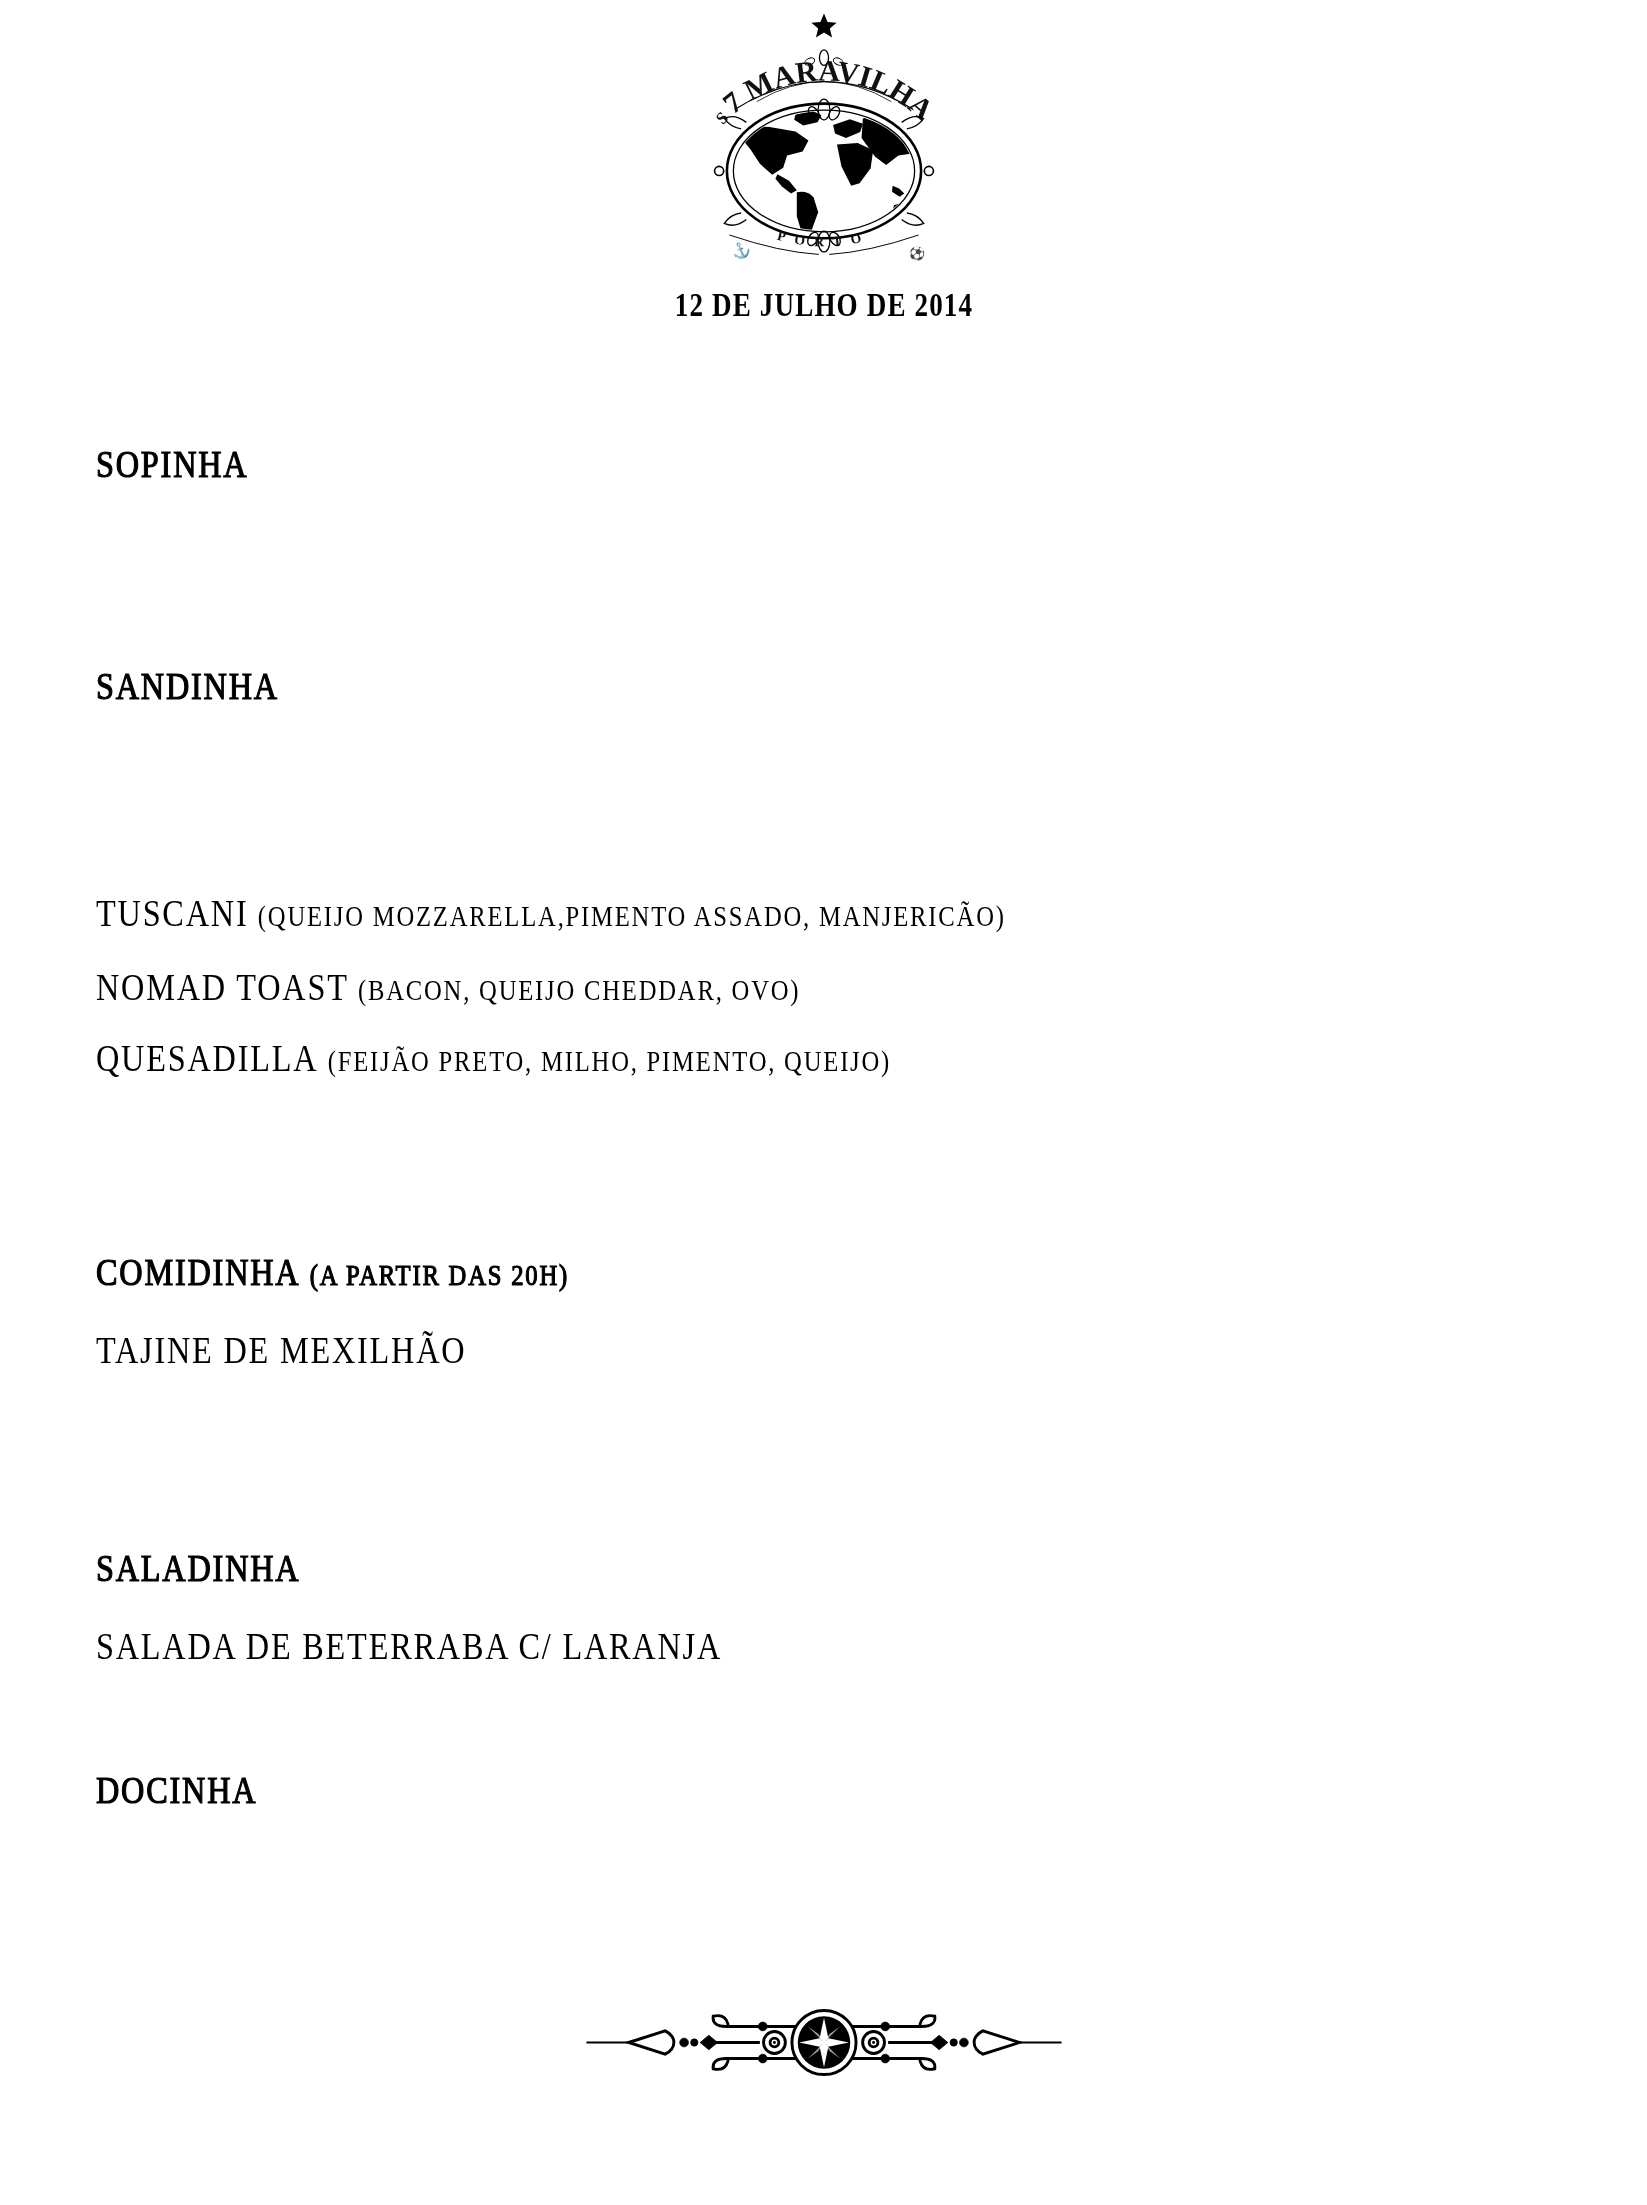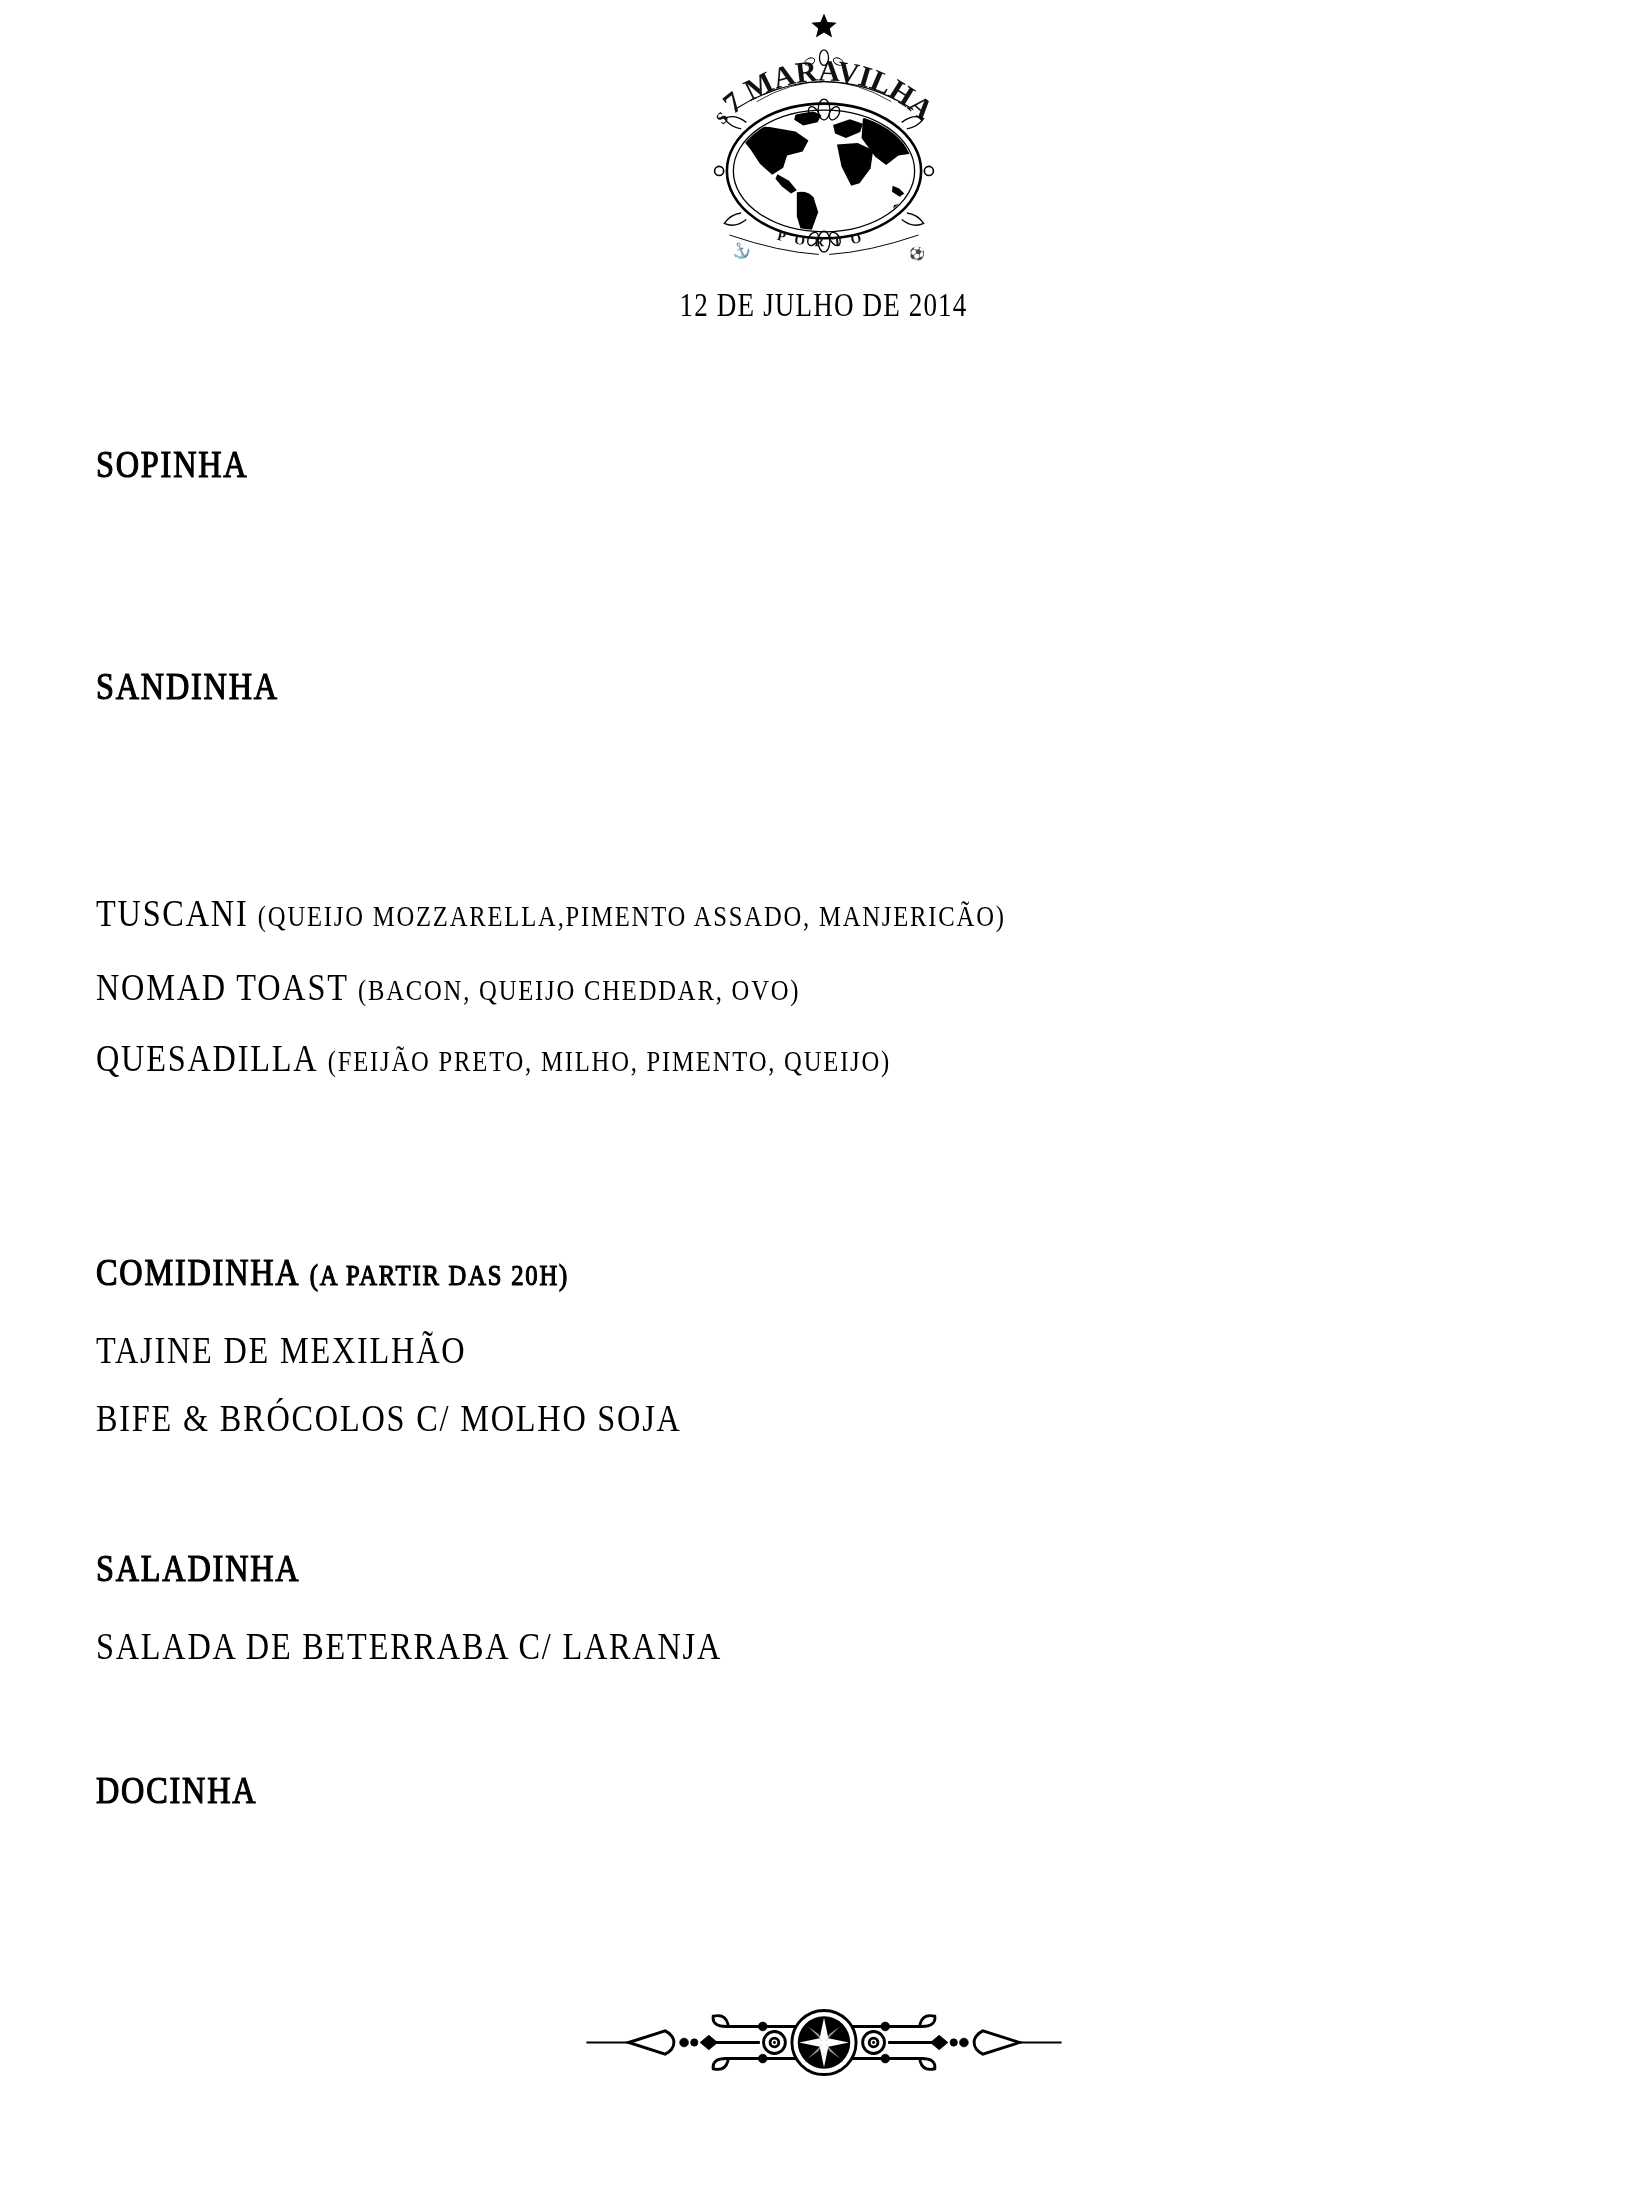--- a/index.html
+++ b/index.html
@@ -17,21 +17,21 @@
     top:4.2px;
     left:50%;
     transform:translateX(-50%);
   }
   .date-line{
     position:absolute;
     top:289px;
     left:0;
     width:100%;
     text-align:center;
-    font-weight:normal;
+    font-weight:bold;
     font-size:33px;
     line-height:1;
   }
   .date-line .sxc{
     display:inline-block;
     transform:scaleX(0.82);
     transform-origin:50% 60%;
     letter-spacing:1.4px;
     white-space:nowrap;
   }
@@ -149,23 +149,20 @@
   <div class="line" style="top:1039px">
     <span class="sx"><span class="t">QUESADILLA</span><span class="d">(FEIJÃO PRETO, MILHO, PIMENTO, QUEIJO)</span></span>
   </div>
 
   <div class="line heavy" style="top:1253px">
     <span class="sx"><span class="t">COMIDINHA</span><span class="d">(A PARTIR DAS 20H)</span></span>
   </div>
   <div class="line" style="top:1331px">
     <span class="sx"><span class="t">TAJINE DE MEXILHÃO</span></span>
   </div>
-  <div class="line" style="top:1399px">
-    <span class="sx"><span class="t">BIFE &amp; BRÓCOLOS C/ MOLHO SOJA</span></span>
-  </div>
 
   <div class="line heavy" style="top:1549px">
     <span class="sx"><span class="t">SALADINHA</span></span>
   </div>
   <div class="line" style="top:1627px">
     <span class="sx"><span class="t">SALADA DE BETERRABA C/ LARANJA</span></span>
   </div>
 
   <div class="line heavy" style="top:1771px">
     <span class="sx"><span class="t">DOCINHA</span></span>

